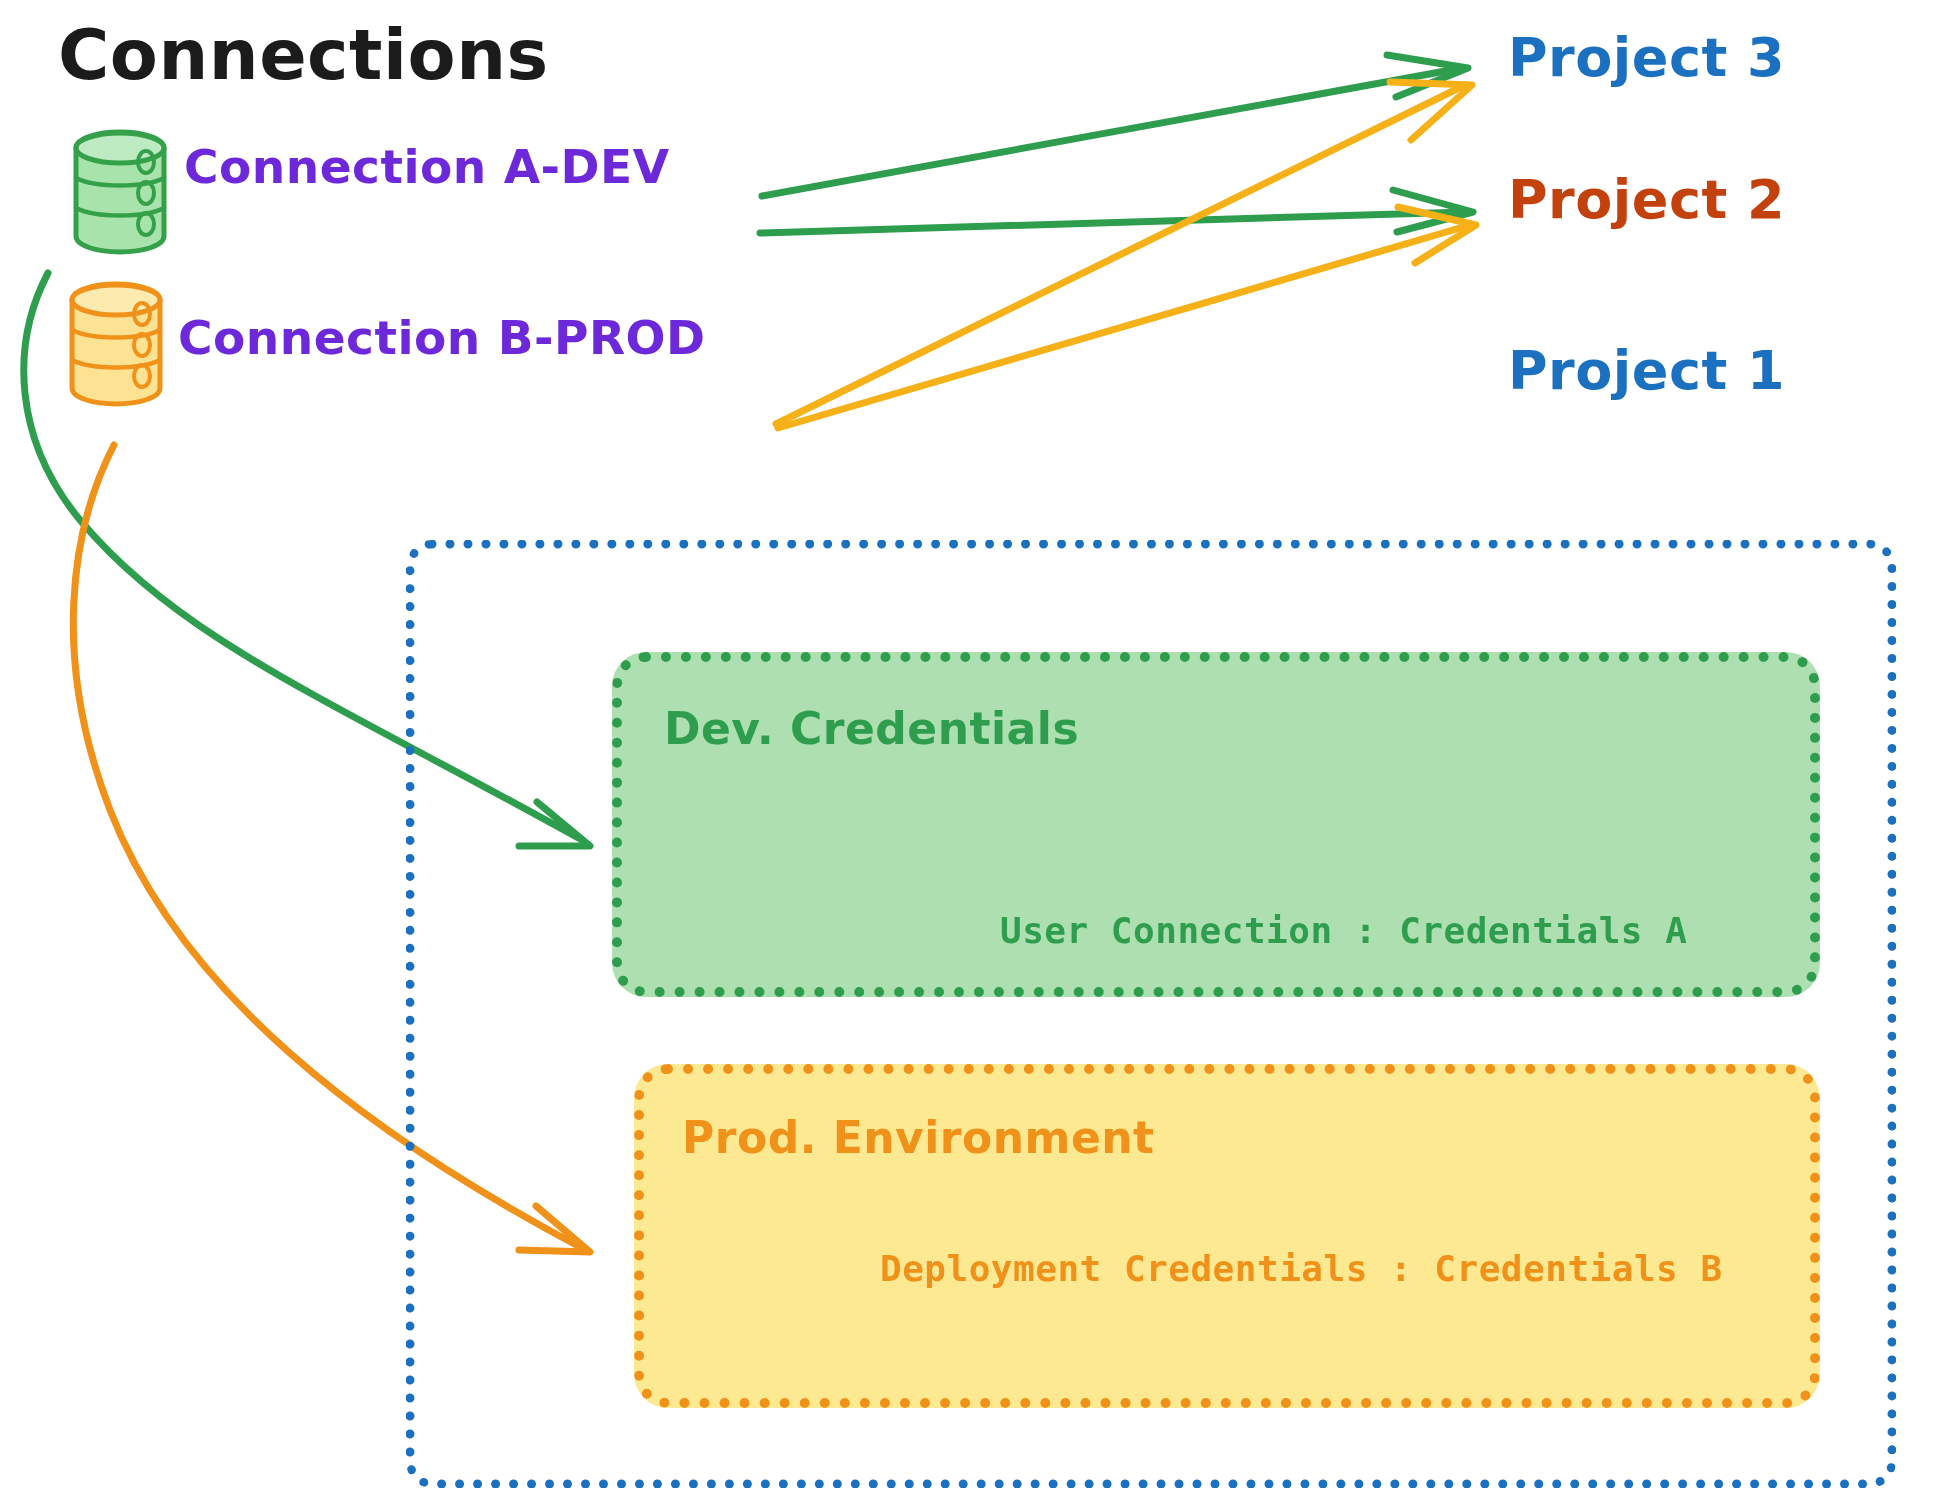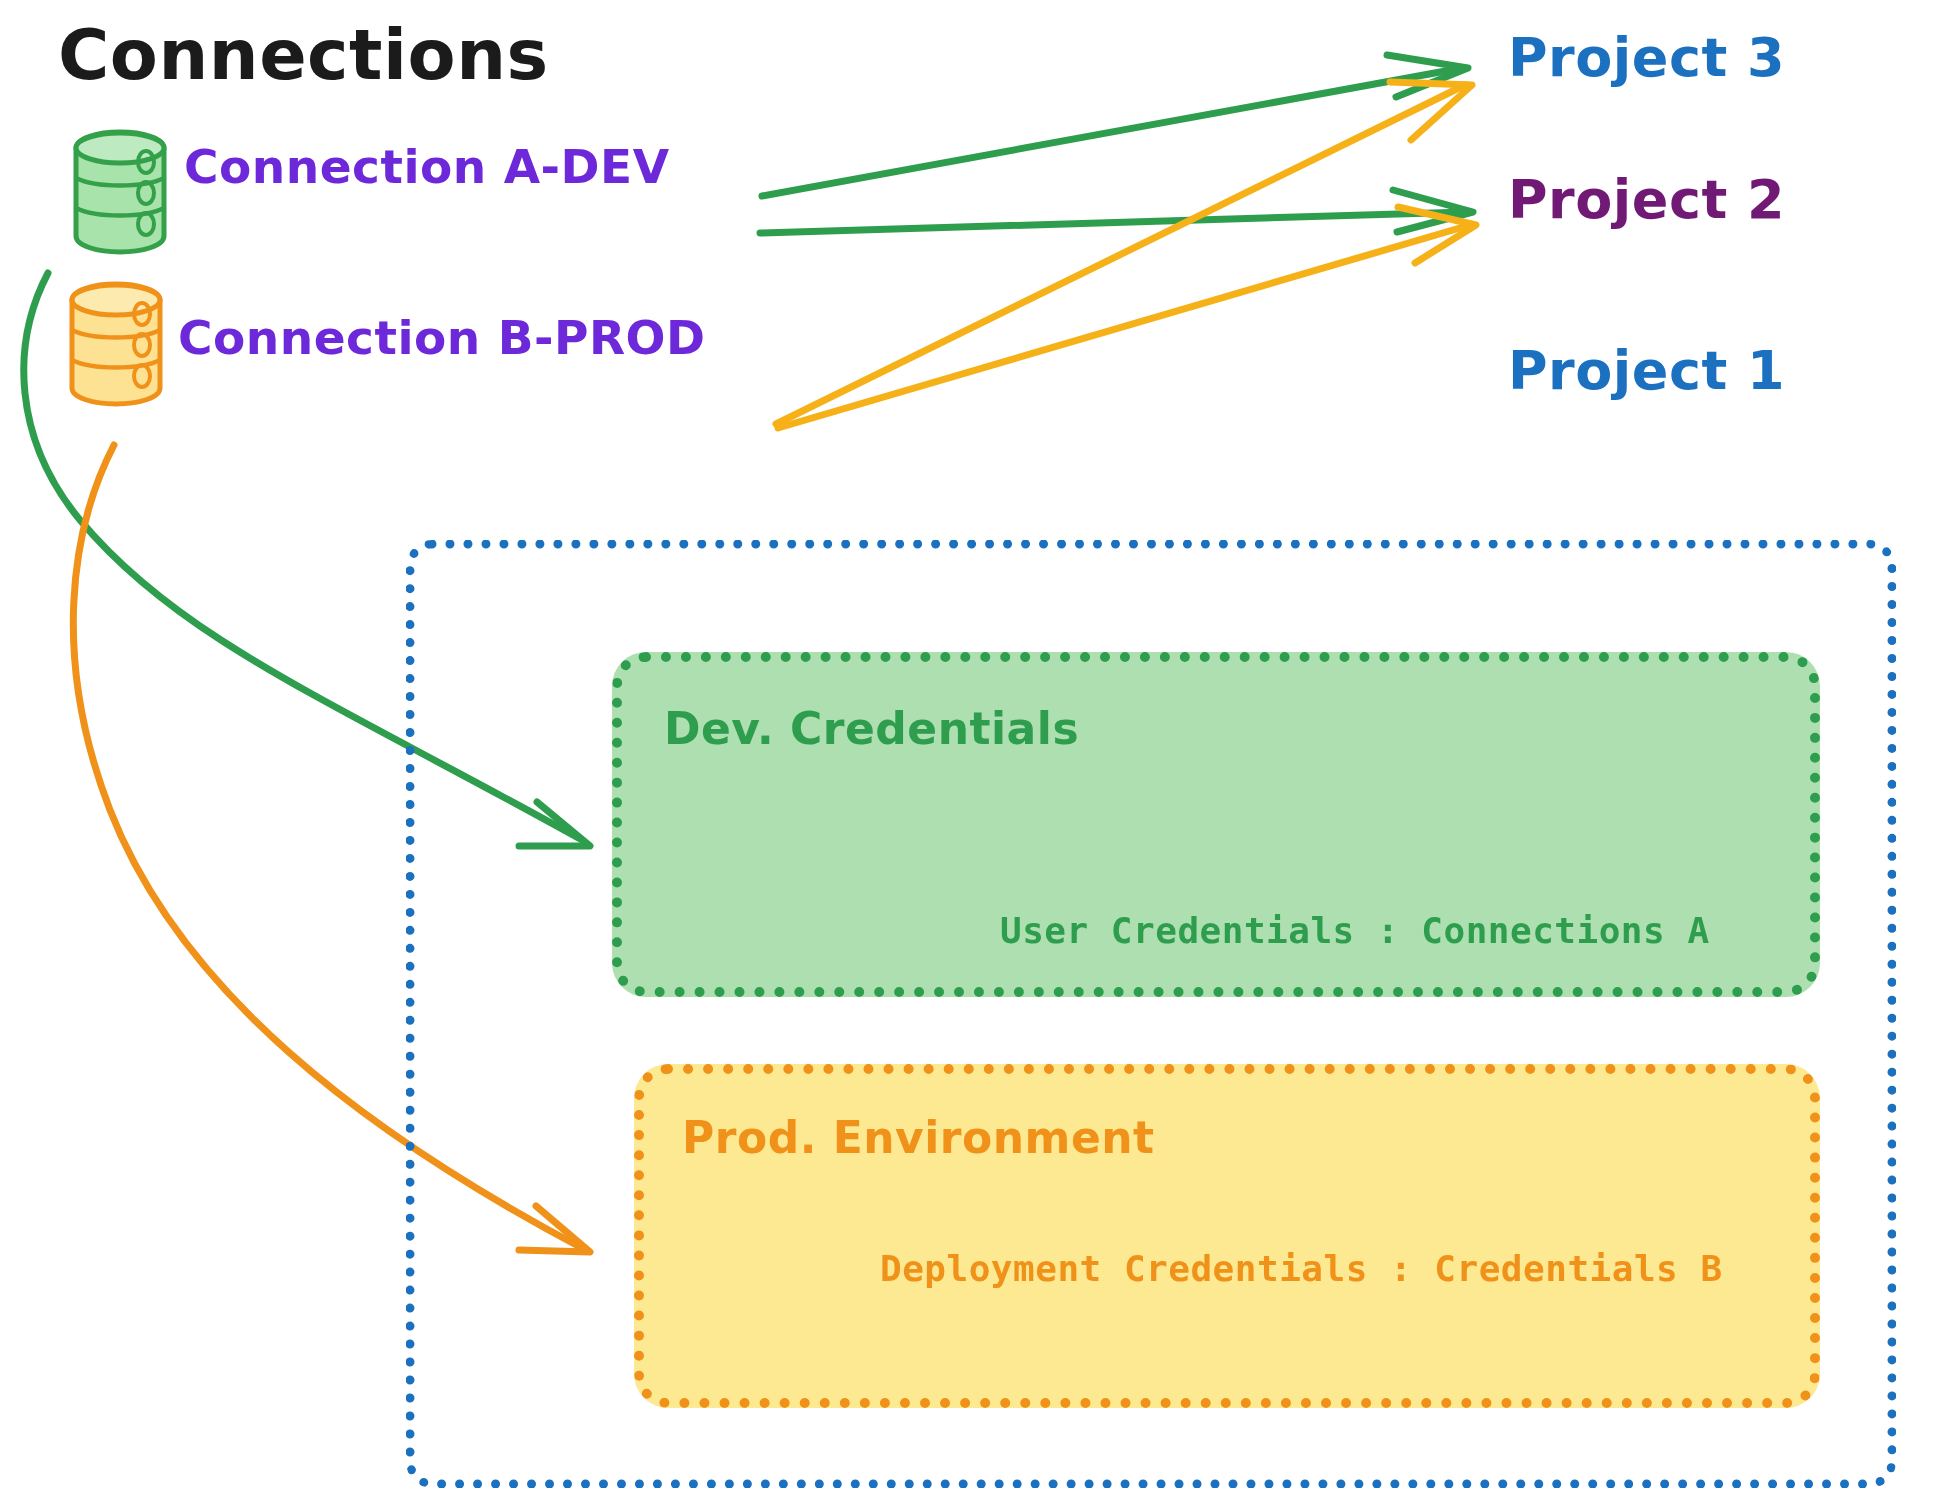--- a/index.html
+++ b/index.html
@@ -59,21 +59,21 @@
   #label-project-3 {
     left: 1508px;
     top: 26px;
     font-size: 54px;
     color: #1b70c0;
   }
   #label-project-2 {
     left: 1508px;
     top: 168px;
     font-size: 54px;
-    color: #701a75;
+    color: #c2410c;
   }
   #label-project-1 {
     left: 1508px;
     top: 339px;
     font-size: 54px;
     color: #1b70c0;
   }
   #project1-container {
     position: absolute;
     left: 406px;
@@ -202,21 +202,21 @@
   <div class="txt hand" id="label-project-2">Project 2</div>
 
   <div class="txt hand" id="label-project-1">Project 1</div>
 
   <div id="project1-container"></div>
 
   <div class="env-box" id="dev-env-box"></div>
 
   <div class="txt hand" id="dev-env-title">Dev. Credentials</div>
 
-  <div class="txt mono" id="dev-env-credentials">User Credentials : Connections A</div>
+  <div class="txt mono" id="dev-env-credentials">User Connection : Credentials A</div>
 
   <div class="env-box" id="prod-env-box"></div>
 
   <div class="txt hand" id="prod-env-title">Prod. Environment</div>
 
   <div class="txt mono" id="prod-env-credentials">Deployment Credentials : Credentials B</div>
 
 </div>
 
 </body></html>

